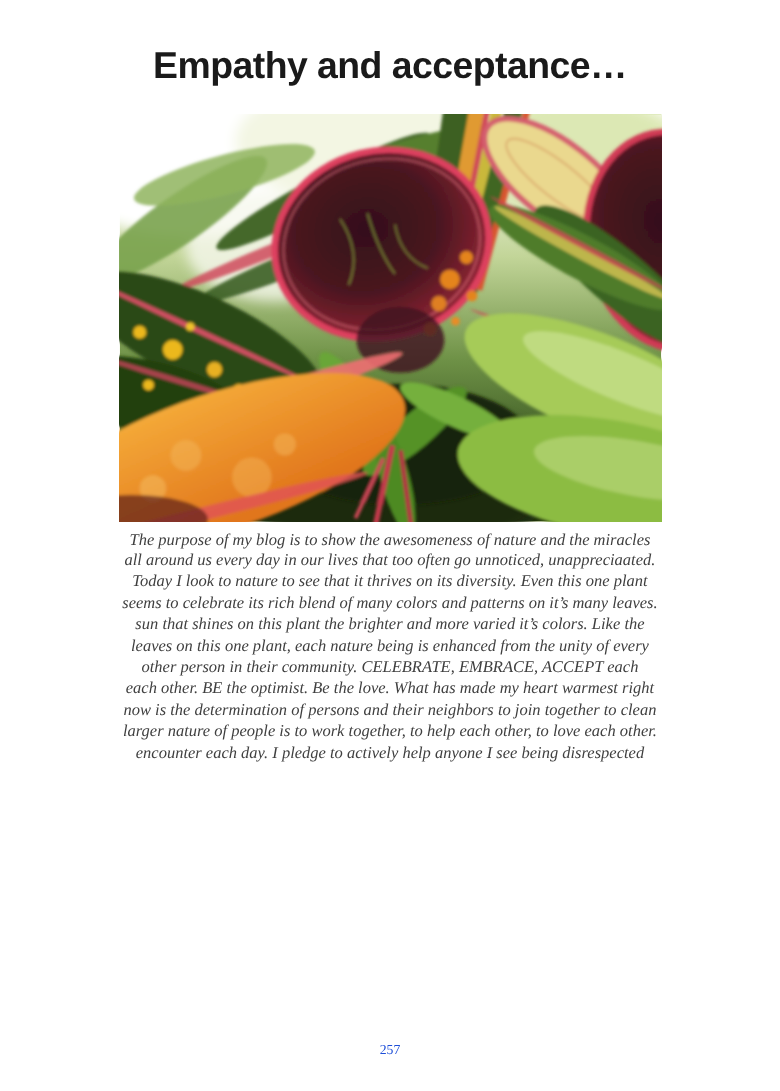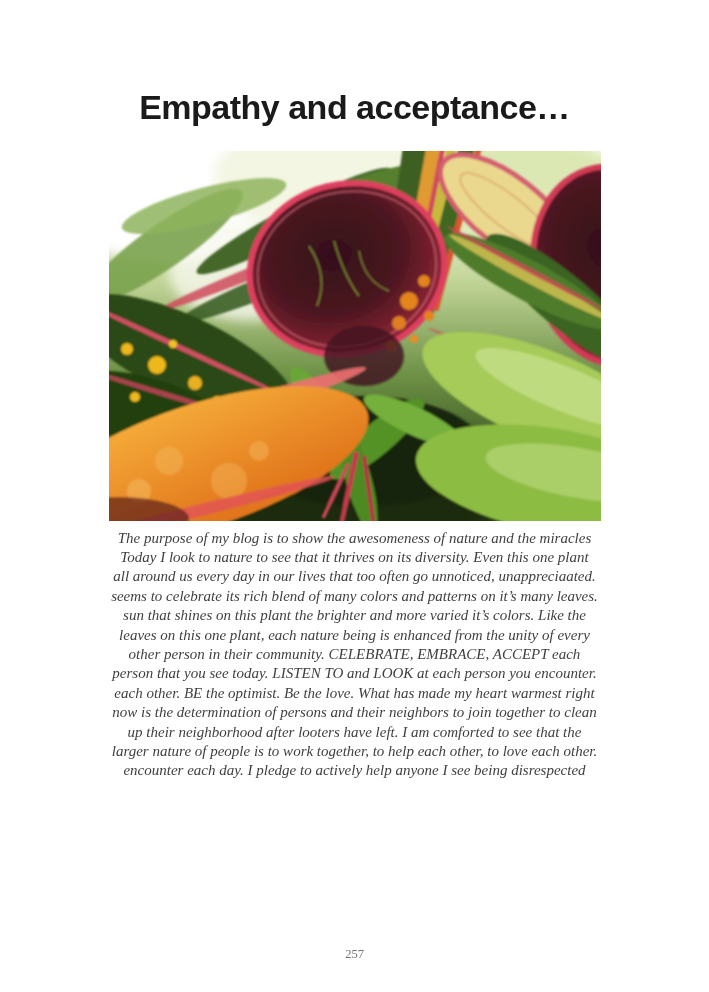--- a/index.html
+++ b/index.html
@@ -7,21 +7,21 @@
     position: relative;
     width: 709px;
     height: 992px;
     margin: 0 auto;
     background: #ffffff;
     overflow: hidden;
     font-family: "Liberation Serif", serif;
   }
   .title {
     margin: 0;
-    padding-top: 86px;
+    padding-top: 39px;
     text-align: center;
     font-family: "Liberation Sans", sans-serif;
     font-weight: 700;
     font-size: 34px;
     line-height: 1.25;
     letter-spacing: -0.5px;
     color: #1a1a1a;
   }
   .photo {
     width: 492px;
@@ -42,21 +42,21 @@
     line-height: 19.4px;
     color: #3f3f3f;
   }
   .page-number {
     position: absolute;
     left: 0; right: 0;
     bottom: 30px;
     text-align: center;
     font-family: "Liberation Serif", serif;
     font-size: 12.5px;
-    color: #737373;
+    color: #1d4ed8;
   }
 </style>
 </head>
 <body>
 
 <div class="page">
 
   <h1 class="title">Empathy and acceptance…</h1>
 
   <div class="photo" role="img" aria-label="Close-up photo of a croton plant with variegated leaves in dark red, bright red, orange, lime green, dark green and yellow">
@@ -176,29 +176,27 @@
         <circle cx="30" cy="340" r="12" fill="#f6bd62" opacity="0.5"></circle>
         <circle cx="150" cy="300" r="10" fill="#f3b659" opacity="0.5"></circle>
         <ellipse cx="80" cy="362" rx="150" ry="6" fill="#e05555" opacity="0.85" transform="rotate(-14 80 362)"></ellipse>
         <ellipse cx="10" cy="368" rx="70" ry="22" fill="#5c1f1a" opacity="0.7"></ellipse>
       </g>
     </svg>
   </div>
 
   <div class="body-text">
       <div>The purpose of my blog is to show the awesomeness of nature and the miracles</div>
+      <div>all around us every day in our lives that too often go unnoticed, unappreciaated.</div>
       <div>Today I look to nature to see that it thrives on its diversity. Even this one plant</div>
-      <div>all around us every day in our lives that too often go unnoticed, unappreciaated.</div>
       <div>seems to celebrate its rich blend of many colors and patterns on it’s many leaves.</div>
       <div>sun that shines on this plant the brighter and more varied it’s colors. Like the</div>
       <div>leaves on this one plant, each nature being is enhanced from the unity of every</div>
       <div>other person in their community. CELEBRATE, EMBRACE, ACCEPT each</div>
-      <div>person that you see today. LISTEN TO and LOOK at each person you encounter.</div>
       <div>each other. BE the optimist. Be the love. What has made my heart warmest right</div>
       <div>now is the determination of persons and their neighbors to join together to clean</div>
-      <div>up their neighborhood after looters have left. I am comforted to see that the</div>
       <div>larger nature of people is to work together, to help each other, to love each other.</div>
       <div>encounter each day. I pledge to actively help anyone I see being disrespected</div>
     </div>
 
   <div class="page-number">257</div>
 
 </div>
 
 </body></html>

